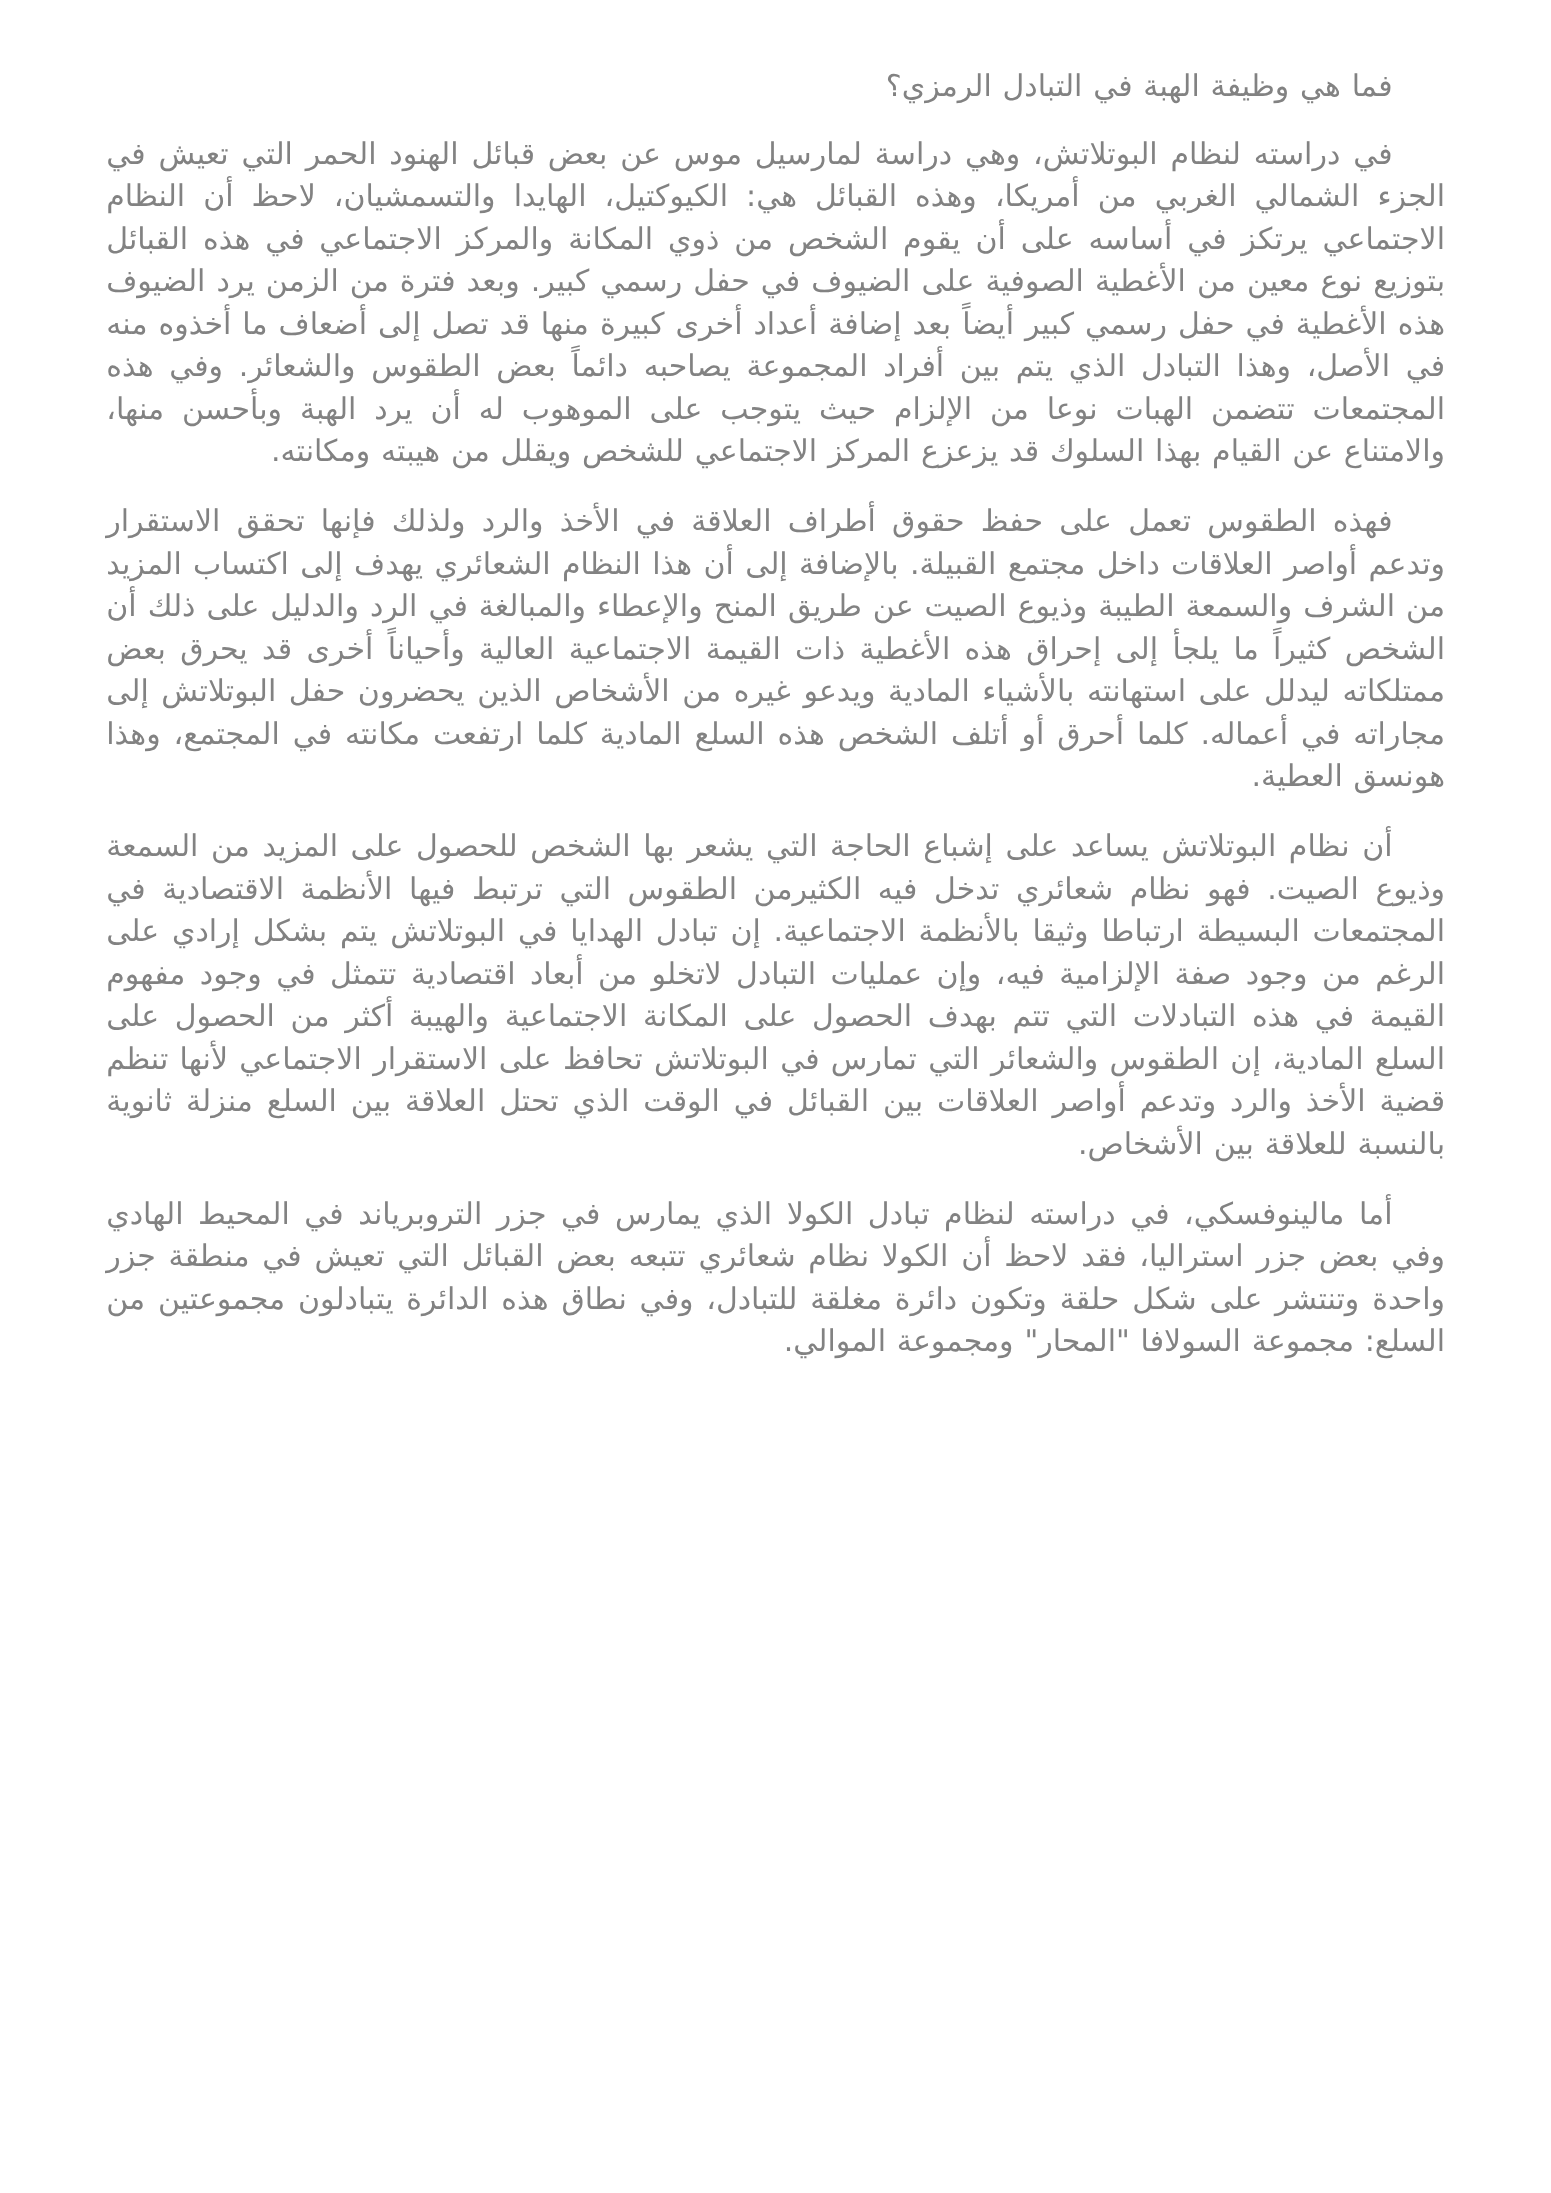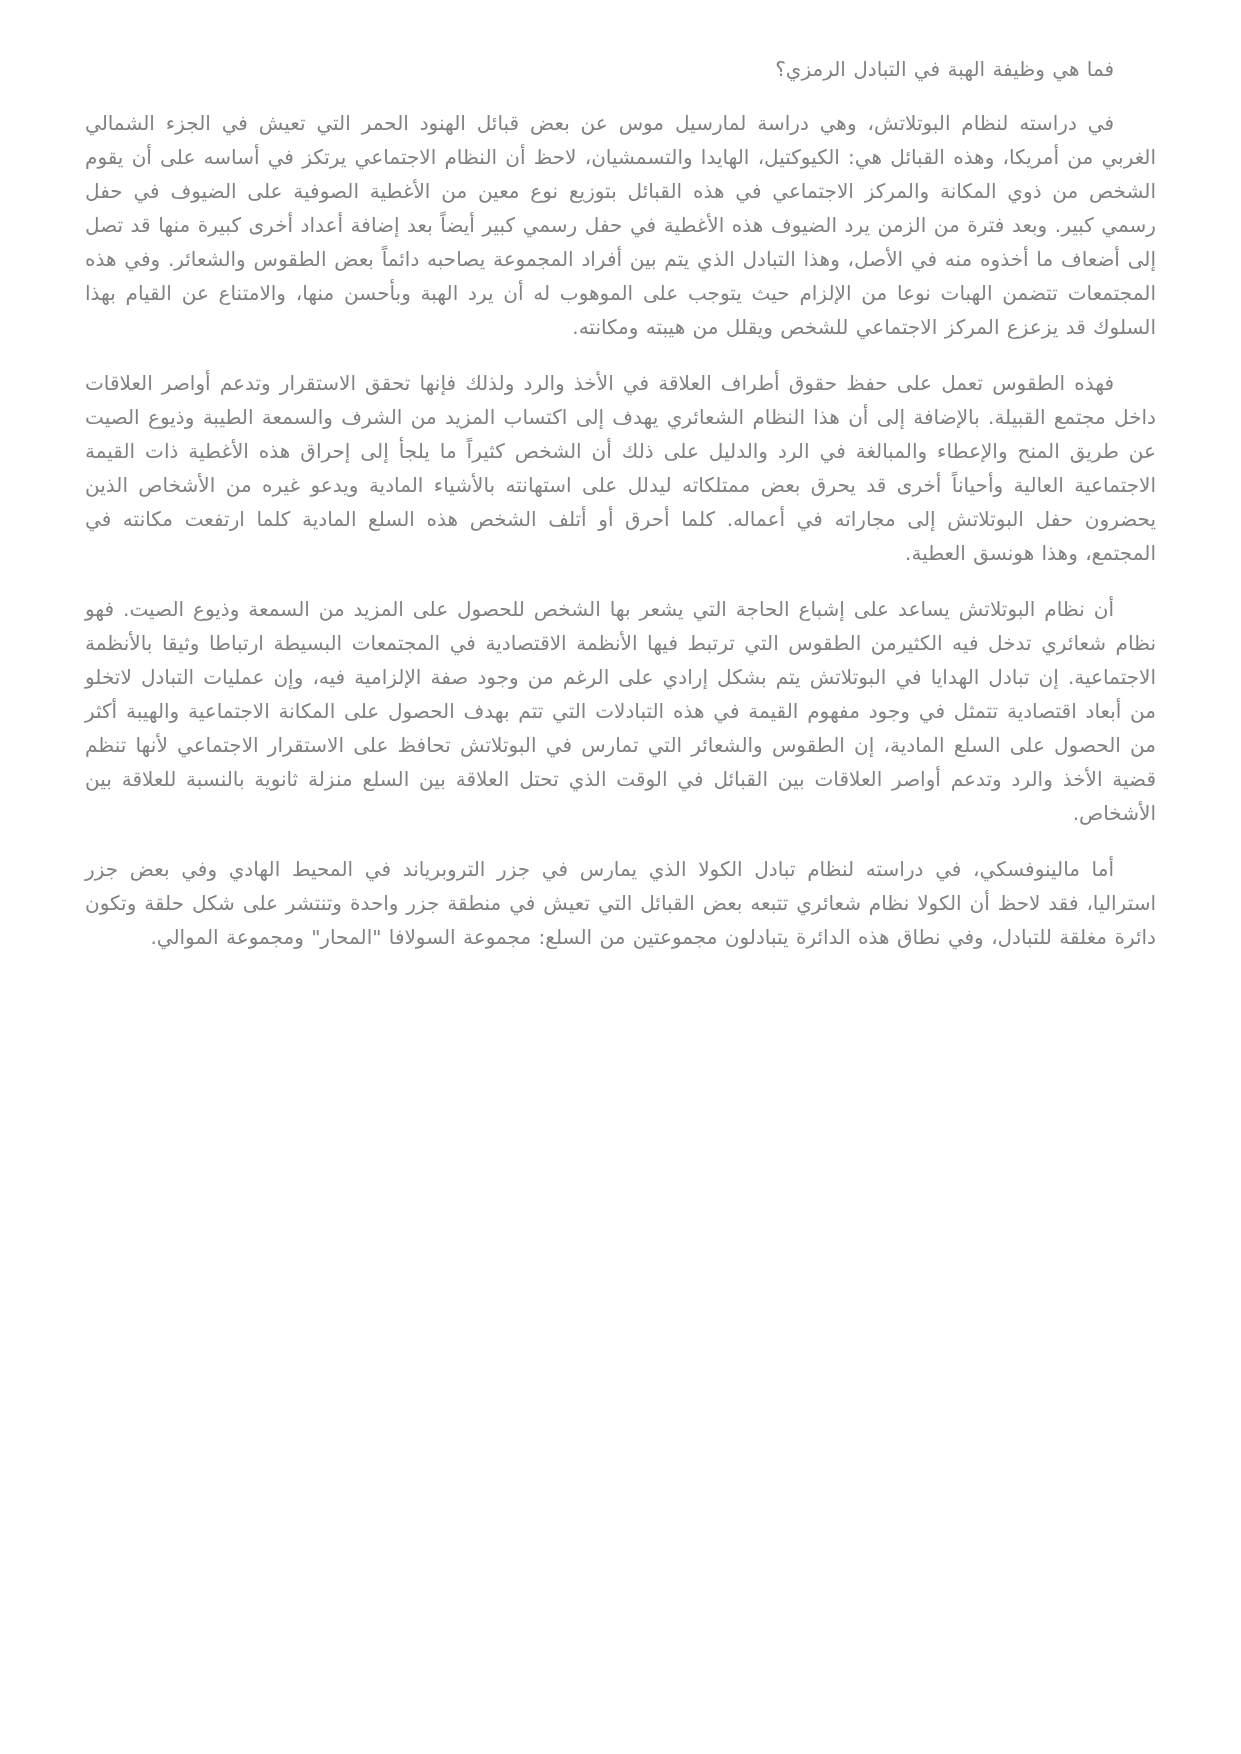--- a/index.html
+++ b/index.html
@@ -13,21 +13,21 @@
     min-height: 1754px;
     margin: 0 auto;
     background: #ffffff;
     box-sizing: border-box;
     padding: 52px 85px 60px 85px;
     direction: rtl;
   }
   .question,
   .body-paragraph {
     font-family: "DejaVu Sans", sans-serif;
-    font-size: 20px;
+    font-size: 24px;
     line-height: 34px;
     color: #828282;
     text-align: justify;
     text-indent: 42px;
     margin: 0 0 22px 0;
     word-spacing: 1px;
   }
   .question {
     margin-bottom: 20px;
   }

